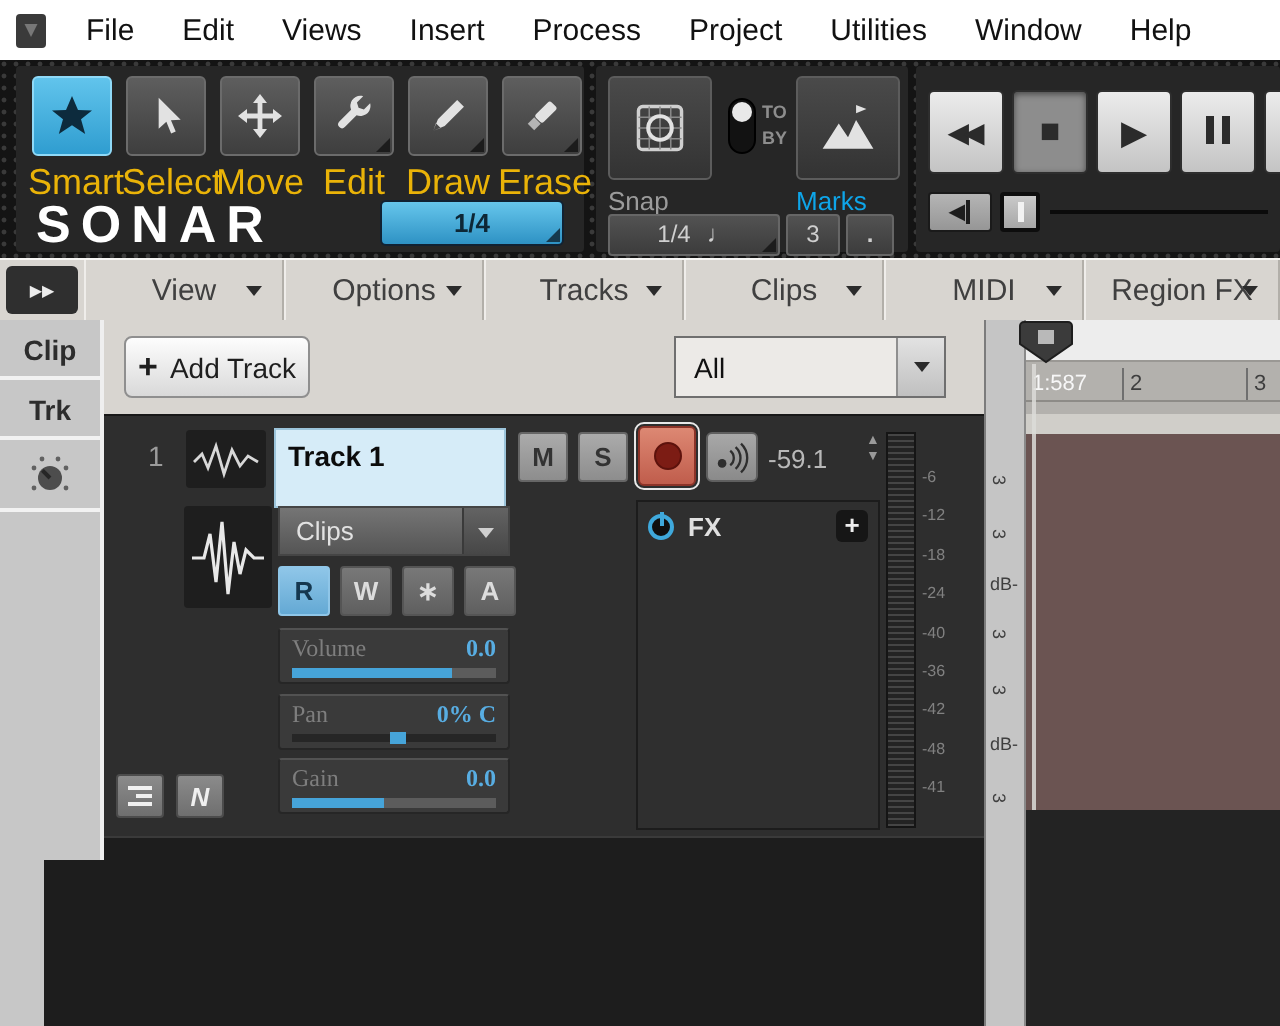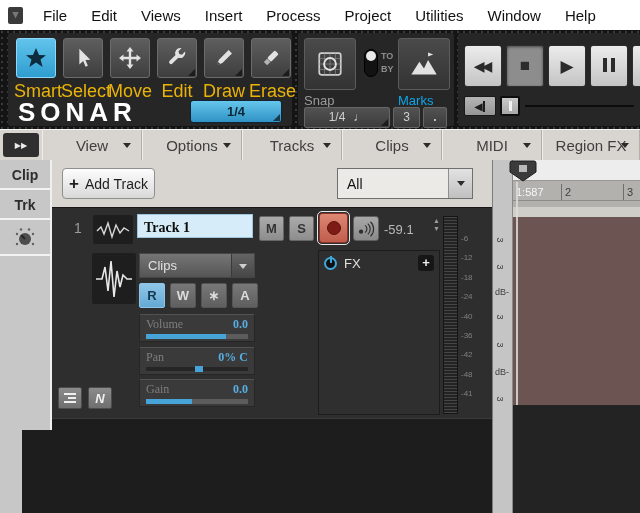--- a/index.html
+++ b/index.html
@@ -99,22 +99,22 @@
   .filter-dd > span { font-size:14px; color:#111; padding-left:9px; }
   .dd-btn { width:24px; height:100%; margin-left:auto; border-left:1px solid #8f8f8f;
     background:linear-gradient(#e2e2e2,#c0c0c0); position:relative; }
   .dd-btn .caret { right:7px; top:12px; }
   
   .track-strip { position:absolute; left:52px; top:207px; width:440px; height:211px; background:#2e2e2e;
     border-top:1px solid #181818; }
   .t-num { position:absolute; left:22px; top:12px; font-size:14px; color:#9c9c9c; }
   .wave-sm { position:absolute; left:41px; top:7px; width:40px; height:29px; background:#1e1e1e; border-radius:2px;
     display:flex; align-items:center; justify-content:center; }
-  .t-name { position:absolute; left:85px; top:6px; width:116px; height:24px; background:#d6ecf8;
-    border:1px solid #9cc4da; font-size:14px; font-weight:700; color:#0c0c0c; line-height:26px; padding-left:6px;font-family:Liberation Serif, serif; }
+  .t-name { position:absolute; left:85px; top:6px; width:116px; height:40px; background:#d6ecf8;
+    border:1px solid #9cc4da; font-size:14px; font-weight:700; color:#0c0c0c; line-height:26px; padding-left:6px; }
   .ms-btn { position:absolute; top:8px; width:25px; height:25px; border-radius:2px; background:linear-gradient(#ababab,#8d8d8d);
     border:1px solid #666; font-size:13px; font-weight:700; color:#333; text-align:center; line-height:23px; }
   .m-btn { left:207px; } .s-btn { left:237px; }
   .rec-btn { position:absolute; left:267px; top:5px; width:29px; height:30px; border-radius:3px;
     background:linear-gradient(#dd8873,#c05d4c); border:1px solid #8c3328;
     outline:1px solid #e8e8e8; outline-offset:1px;
     display:flex; align-items:center; justify-content:center; }
   .rec-dot { width:14px; height:14px; border-radius:50%; background:#7c1c14; border:1px solid #5d120c; }
   .echo-btn { position:absolute; left:301px; top:8px; width:26px; height:25px; border-radius:3px;
     background:linear-gradient(#a8a8a8,#8a8a8a); border:1px solid #5f5f5f;
@@ -149,21 +149,21 @@
     display:flex; align-items:center; justify-content:center; }
   .lanes-btn { left:6px; } .notes-btn { left:36px; }
   .lanes-ico i { display:block; height:2px; background:#f0f0f0; margin:2px 0; }
   .lanes-ico i:nth-child(1){ width:12px; } .lanes-ico i:nth-child(2){ width:8px; margin-left:4px; } .lanes-ico i:nth-child(3){ width:12px; }
   .notes-n { font-size:13px; font-style:italic; font-weight:700; color:#f0f0f0; }
   .fx-panel { position:absolute; left:266px; top:42px; width:122px; height:165px; background:#2f2f2f;
     border:1px solid #1c1c1c; }
   .fx-head { height:24px; display:flex; align-items:center; padding:0 5px; }
   .power-ico { width:13px; height:13px; border:2px solid #3fa9dc; border-radius:50%; position:relative; background:#101010; }
   .power-ico::after { content:""; position:absolute; left:3.5px; top:-3px; width:2px; height:7px; background:#3fa9dc; }
-  .fx-label { margin-left:7px; font-size:13px; font-weight:400; color:#e0e0e0; }
+  .fx-label { margin-left:7px; font-size:13px; font-weight:700; color:#e0e0e0; }
   .fx-add { margin-left:auto; width:16px; height:16px; background:#161616; border-radius:3px; color:#eee;
     font-size:13px; font-weight:700; text-align:center; line-height:15px; }
   .meter { position:absolute; left:391px; top:8px; width:15px; height:198px; border:1px solid #151515;
     background:repeating-linear-gradient(to bottom, #454545 0 1px, #232323 1px 3px); }
   .meter-labels { position:absolute; left:409px; top:26px; width:26px; height:164px;
     display:flex; flex-direction:column; justify-content:space-between; font-size:8px; color:#818181; }
   .bottom-dark { position:absolute; left:22px; top:418px; width:470px; height:95px; background:#1d1d1d;
     border-top:1px solid #3a3a3a; }
   
   .scale-strip { position:absolute; left:492px; top:160px; width:21px; height:353px; background:#c5c5c5;

